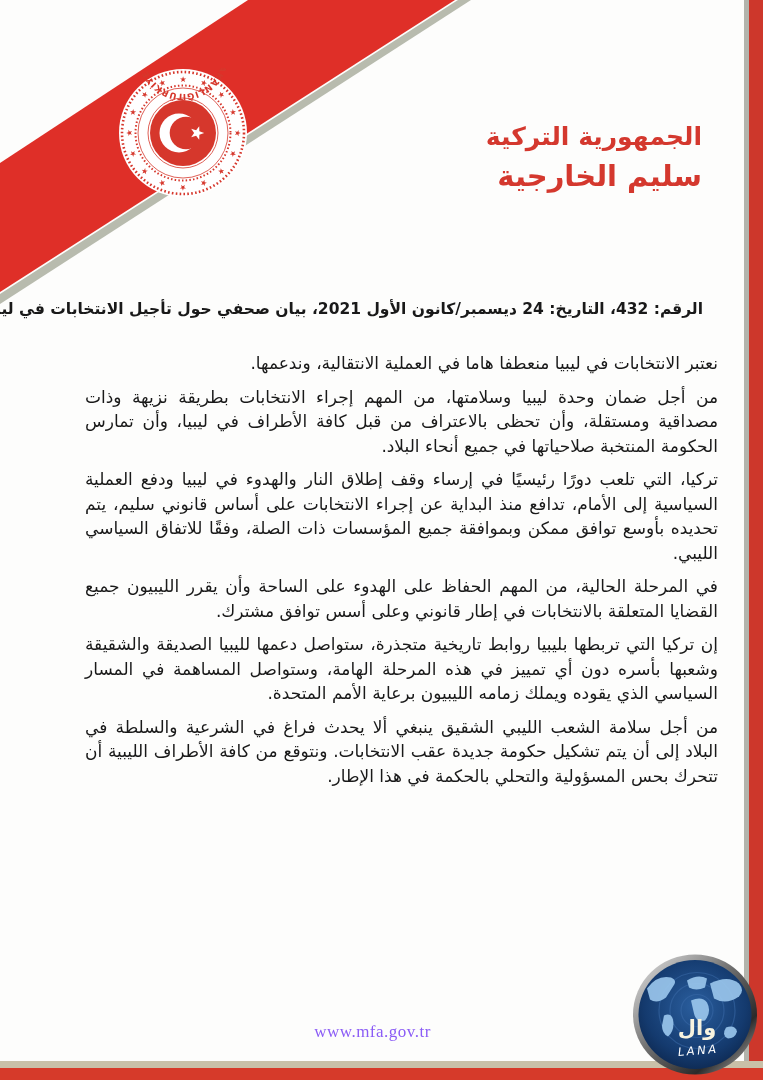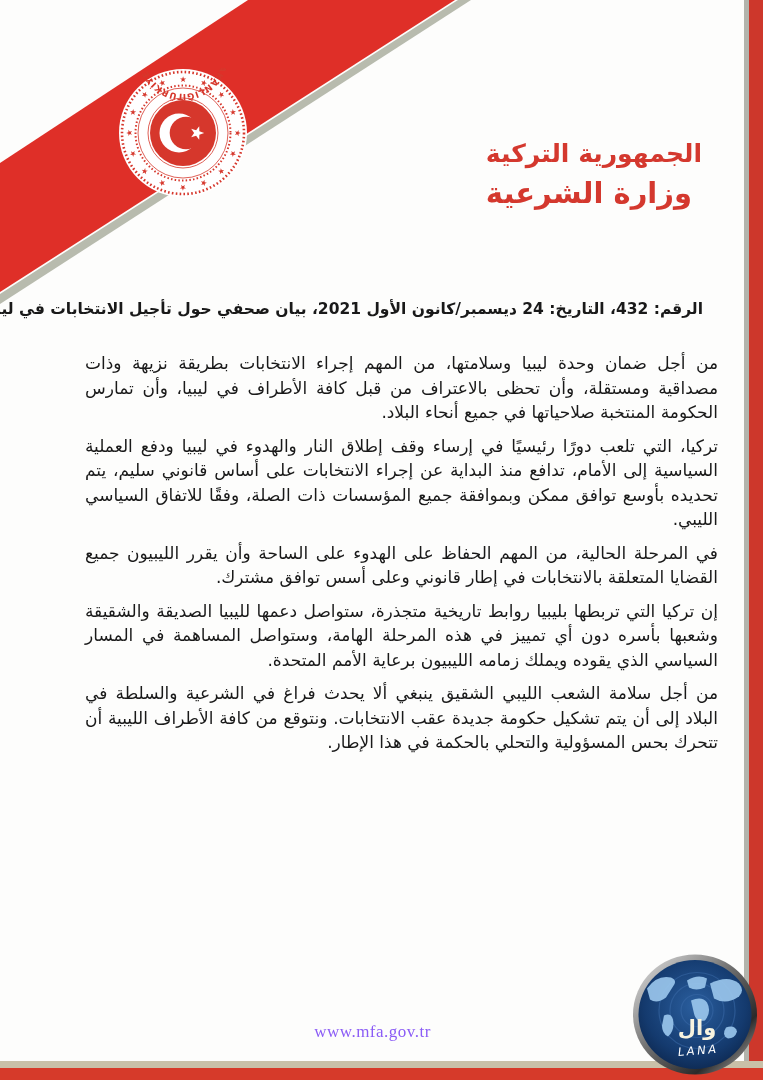--- a/index.html
+++ b/index.html
@@ -9,21 +9,21 @@
   
   .ribbon-svg{position:absolute;left:0;top:0;pointer-events:none;}
 
   
   .emblem{position:absolute;left:118px;top:68px;width:130px;height:130px;}
   .seal-star{font-size:8px;fill:#d6372c;text-anchor:middle;font-family:"DejaVu Sans",sans-serif;}
   .ring-text{font-size:8.8px;fill:#d6372c;letter-spacing:.6px;font-weight:bold;
              font-family:"DejaVu Sans",sans-serif;}
 
   
-  .ministry-title{position:absolute;right:61px;top:136px;text-align:left;direction:rtl;
+  .ministry-title{position:absolute;right:61px;top:119px;text-align:right;direction:rtl;
                   color:#d4382e;font-weight:bold;}
   .ministry-title .l1{font-size:25px;line-height:36px;}
   .ministry-title .l2{font-size:29px;line-height:42px;}
 
   
   .right-border-shadow{position:absolute;top:0;left:744px;width:5px;height:1080px;background:#b3b4ac;}
   .right-border{position:absolute;top:0;left:749px;width:14px;height:1080px;background:#cd372b;}
 
   
   .doc{position:absolute;left:85px;top:294px;width:633px;direction:rtl;color:#191919;}
@@ -86,28 +86,29 @@
     </text>
     <circle cx="0" cy="0" r="35" fill="none" stroke="#d6372c" stroke-width=".8"></circle>
     <circle cx="0" cy="0" r="33" fill="#d6372c"></circle>
     <circle cx="-4" cy="0" r="19.5" fill="#ffffff"></circle>
     <circle cx="3" cy="0" r="16.3" fill="#d6372c"></circle>
     <polygon fill="#ffffff" transform="translate(14,0) rotate(18)" points="0,-7.2 1.69,-2.33 6.85,-2.22 2.74,0.89 4.23,5.82 0,2.88 -4.23,5.82 -2.74,0.89 -6.85,-2.22 -1.69,-2.33"></polygon>
   </svg>
 
   <div class="ministry-title">
     <div class="l1">الجمهورية التركية</div>
-    <div class="l2">وزارة الشرعية</div>
+    <div class="l2">سليم الخارجية</div>
   </div>
 
   <div class="right-border-shadow"></div>
   <div class="right-border"></div>
 
   <div class="doc">
     <p class="doc-title">الرقم: 432، التاريخ: 24 ديسمبر/كانون الأول 2021، بيان صحفي حول تأجيل الانتخابات في ليبيا</p>
+    <p class="para">نعتبر الانتخابات في ليبيا منعطفا هاما في العملية الانتقالية، وندعمها.</p>
     <p class="para">من أجل ضمان وحدة ليبيا وسلامتها، من المهم إجراء الانتخابات بطريقة نزيهة وذات مصداقية ومستقلة، وأن تحظى بالاعتراف من قبل كافة الأطراف في ليبيا، وأن تمارس الحكومة المنتخبة صلاحياتها في جميع أنحاء البلاد.</p>
     <p class="para">تركيا، التي تلعب دورًا رئيسيًا في إرساء وقف إطلاق النار والهدوء في ليبيا ودفع العملية السياسية إلى الأمام، تدافع منذ البداية عن إجراء الانتخابات على أساس قانوني سليم، يتم تحديده بأوسع توافق ممكن وبموافقة جميع المؤسسات ذات الصلة، وفقًا للاتفاق السياسي الليبي.</p>
     <p class="para">في المرحلة الحالية، من المهم الحفاظ على الهدوء على الساحة وأن يقرر الليبيون جميع القضايا المتعلقة بالانتخابات في إطار قانوني وعلى أسس توافق مشترك.</p>
     <p class="para">إن تركيا التي تربطها بليبيا روابط تاريخية متجذرة، ستواصل دعمها لليبيا الصديقة والشقيقة وشعبها بأسره دون أي تمييز في هذه المرحلة الهامة، وستواصل المساهمة في المسار السياسي الذي يقوده ويملك زمامه الليبيون برعاية الأمم المتحدة.</p>
     <p class="para">من أجل سلامة الشعب الليبي الشقيق ينبغي ألا يحدث فراغ في الشرعية والسلطة في البلاد إلى أن يتم تشكيل حكومة جديدة عقب الانتخابات. ونتوقع من كافة الأطراف الليبية أن تتحرك بحس المسؤولية والتحلي بالحكمة في هذا الإطار.</p>
   </div>
 
   <div class="footer-url">www.mfa.gov.tr</div>
 
   <div class="bottom-tan"></div>

